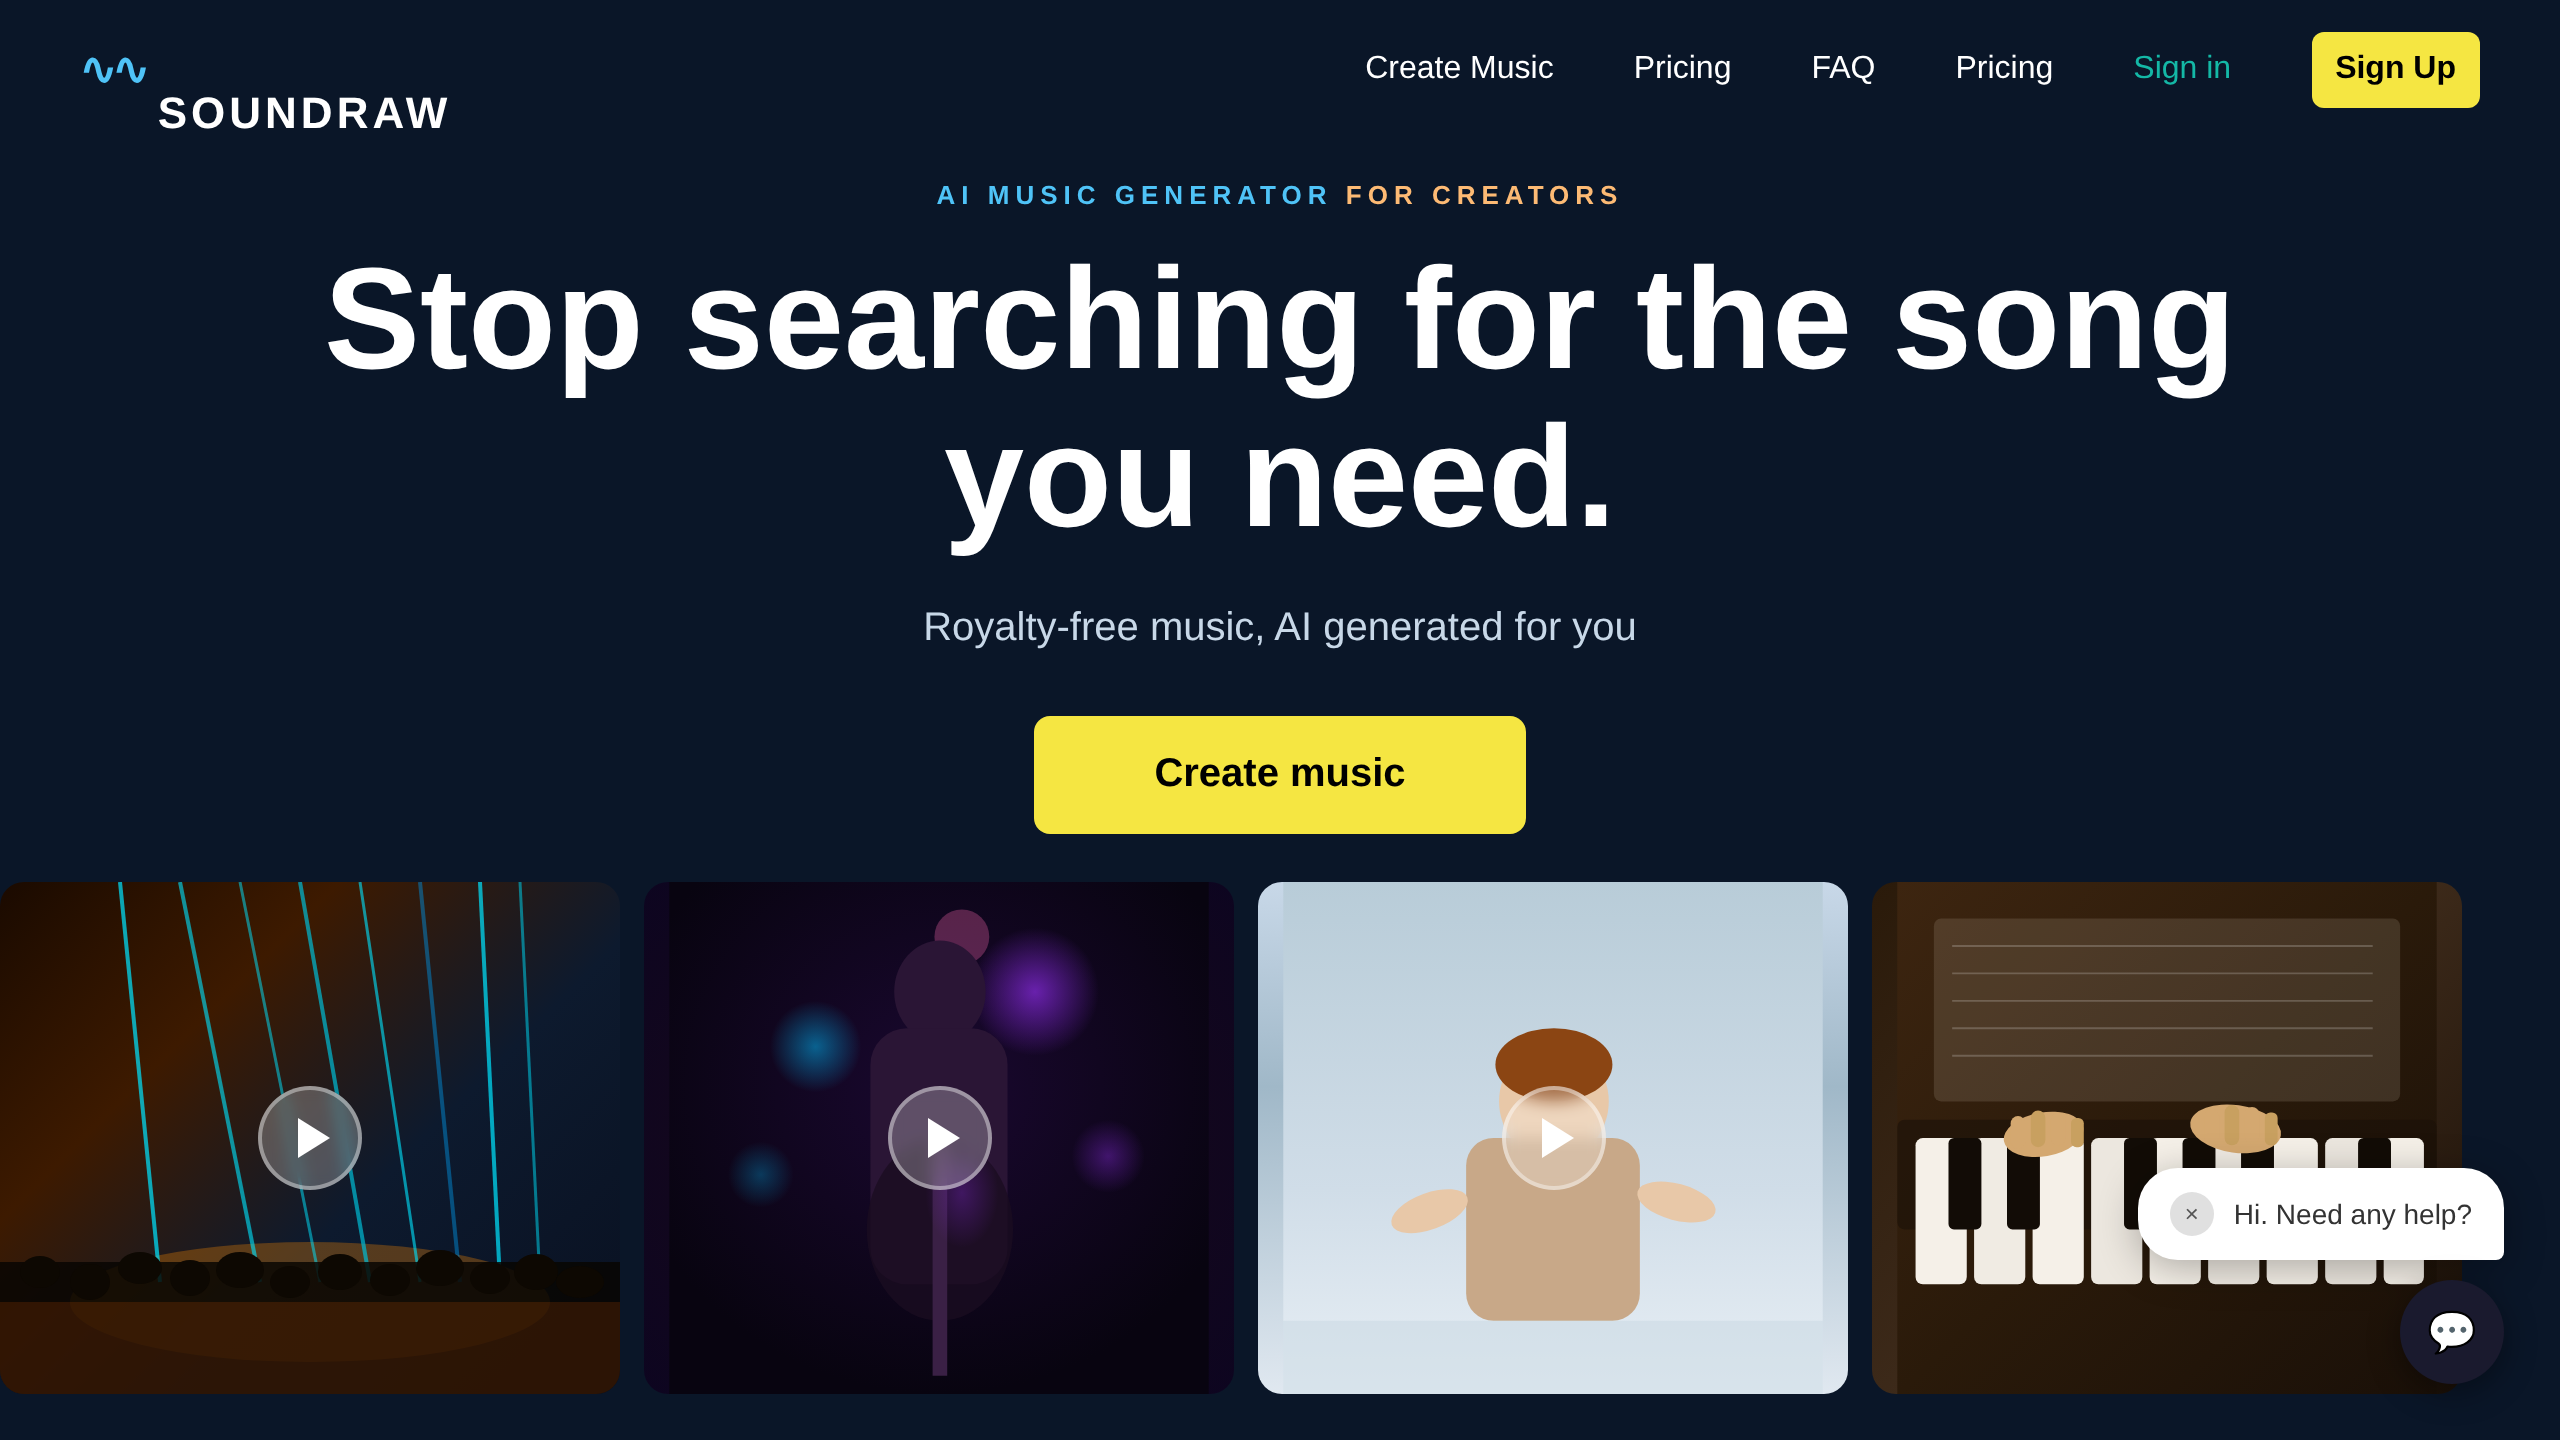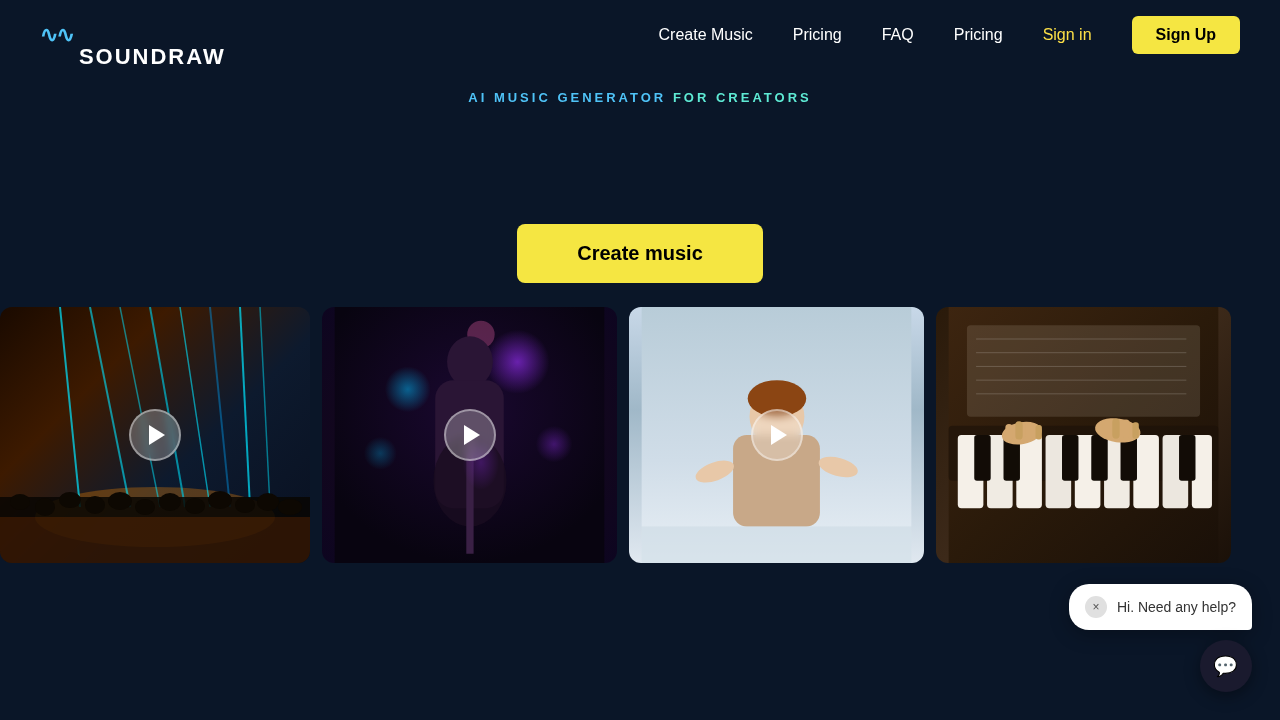--- a/index.html
+++ b/index.html
@@ -46,52 +46,52 @@
       align-items: center;
       gap: 40px;
     }
     .nav-link {
       color: #ffffff;
       text-decoration: none;
       font-size: 16px;
       font-weight: 400;
     }
     .btn-signin {
-      color: #fde047;
+      color: #14b8a6;
       text-decoration: none;
       font-size: 16px;
       font-weight: 400;
     }
     .btn-signup {
       background-color: #f5e642;
       color: #000000;
       border: none;
       border-radius: 6px;
-      padding: 10px 24px;
+      padding: 10px 12px;
       font-size: 16px;
       font-weight: 700;
       cursor: pointer;
     }
 
     
     .hero {
       text-align: center;
       padding: 20px 20px 0;
       position: relative;
       z-index: 5;
     }
     .hero-tagline {
       font-size: 13px;
       font-weight: 600;
       letter-spacing: 3px;
       color: #4fc3f7;
       margin-bottom: 16px;
     }
     .hero-tagline span.for-creators {
-      color: #5eead4;
+      color: #fdba74;
     }
     .hero-title {
       font-size: 72px;
       font-weight: 900;
       line-height: 1.1;
       color: #ffffff;
       margin-bottom: 24px;
       max-width: 1100px;
       margin-left: auto;
       margin-right: auto;
@@ -267,22 +267,23 @@
     <button class="btn-signup">Sign Up</button>
   </div>
 </nav>
 
 <section class="hero">
   <p class="hero-tagline">
     <span>AI MUSIC GENERATOR</span>
     <span class="for-creators"> <span>FOR CREATORS</span></span>
   </p>
   <h1 class="hero-title">
-    <br>
+    <span>Stop searching for the song you need.</span><br>
   </h1>
+  <p class="hero-subtitle">Royalty-free music, AI generated for you</p>
   <button class="btn-create-music">Create music</button>
 </section>
 
 <div class="images-row">
 
   <div class="img-card img-card-1">
     <div class="img-concert">
       <svg class="concert-lights" viewBox="0 0 310 280" xmlns="http://www.w3.org/2000/svg">
 
         <ellipse cx="155" cy="210" rx="120" ry="30" fill="rgba(255,140,0,0.3)"></ellipse>

